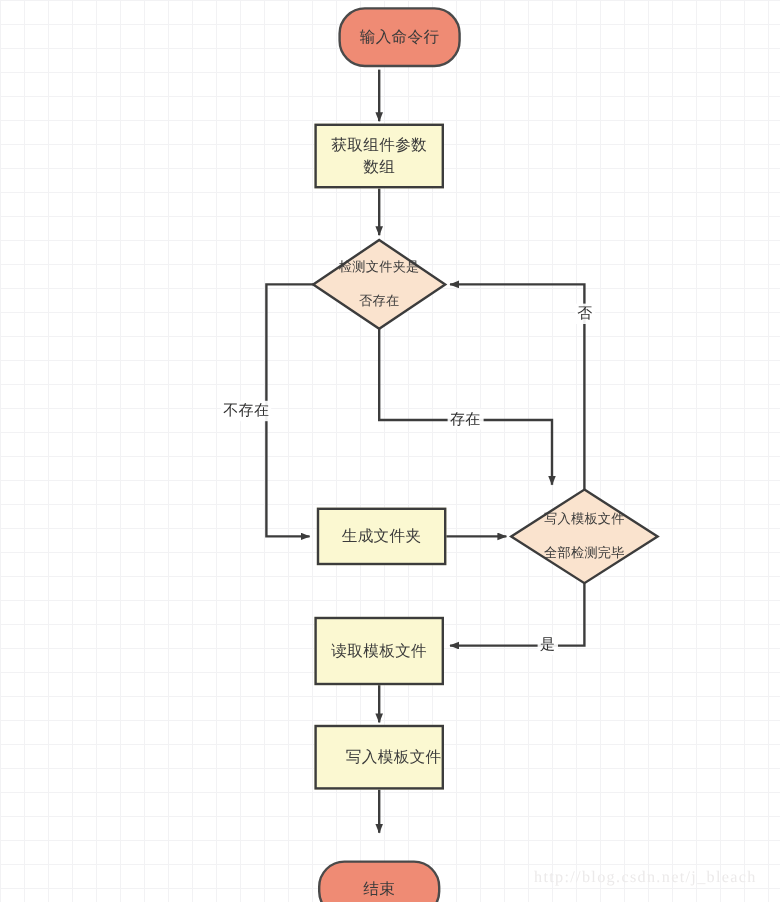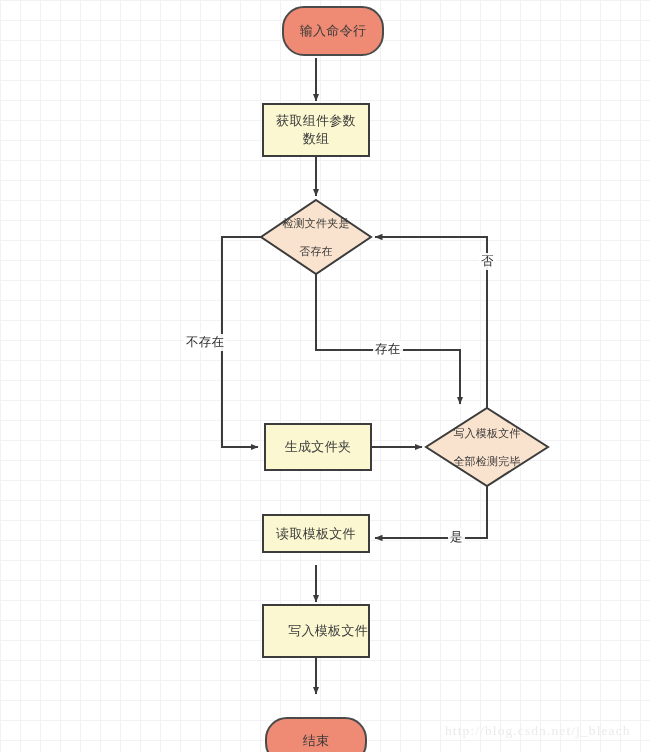--- a/index.html
+++ b/index.html
@@ -172,21 +172,21 @@
 
   <div class="node-decision-wrap" style="left:429px; top:409px; width:116px; height:76px;">
     <div class="node-decision-label">
       <span>
         <span>写入模板文件</span><br>
         <span>全部检测完毕</span>
       </span>
     </div>
   </div>
 
-  <div class="node node-process" style="left:262px; top:514px; width:108px; height:39px;align-items:center;">
+  <div class="node node-process" style="left:262px; top:514px; width:108px; height:57px;align-items:center;">
     <span>读取模板文件</span>
   </div>
 
   <div class="node node-process" style="left:262px; top:604px; width:108px; height:54px;justify-content:flex-end;">
     <span>写入模板文件</span>
   </div>
 
   <div class="node node-terminator" style="left:265px; top:697px; width:102px; height:48px;margin-top:20px;">
     <span>结束</span>
   </div>

